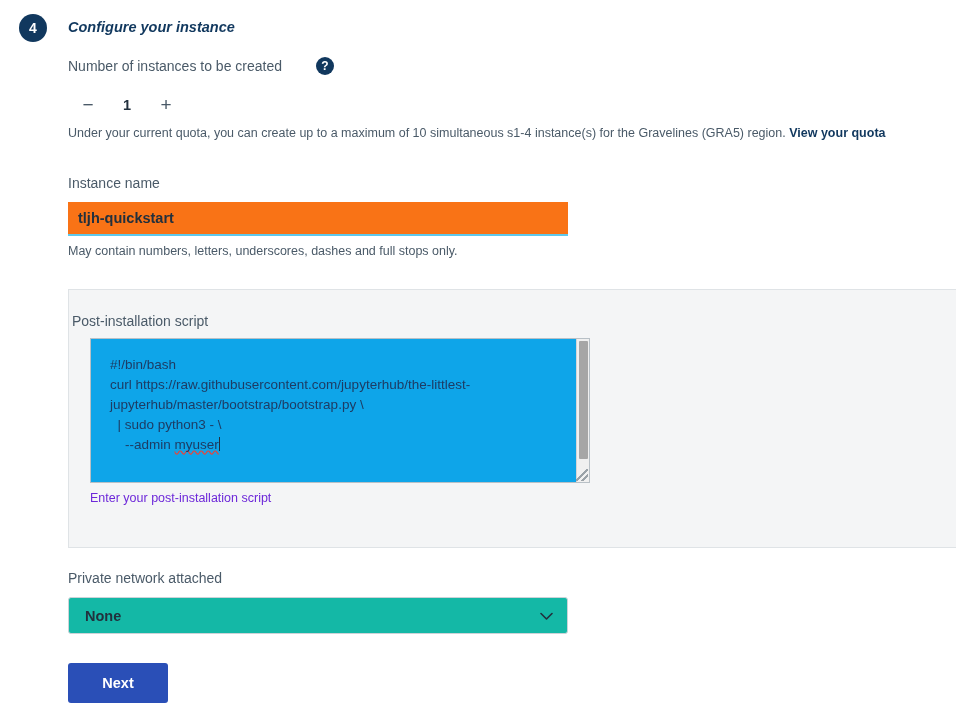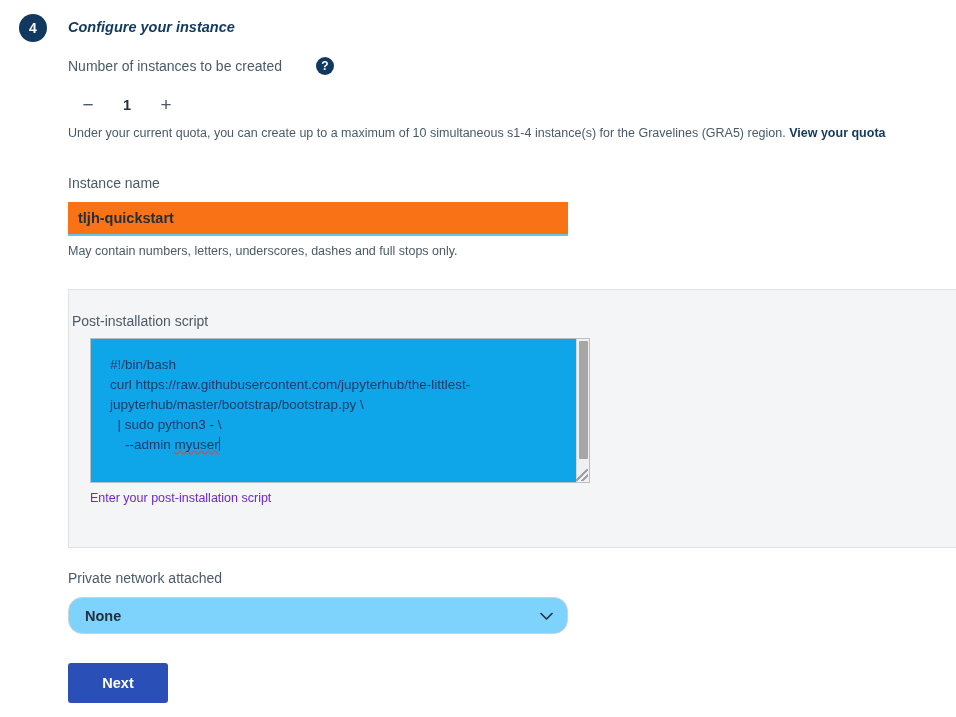--- a/index.html
+++ b/index.html
@@ -241,23 +241,23 @@
     position: absolute;
     left: 68px;
     top: 570px;
   }
   .pn-select {
     position: absolute;
     left: 68px;
     top: 597px;
     width: 500px;
     height: 37px;
-    background: #7dd3fc;
+    background: #14b8a6;
     border: 1px solid #ccd3d8;
-    border-radius: 14px;
+    border-radius: 3px;
     box-sizing: border-box;
     display: flex;
     align-items: center;
     justify-content: space-between;
     padding: 0 14px 0 16px;
     font-size: 14.5px;
     font-weight: bold;
     color: #22303d;
     cursor: pointer;
   }

